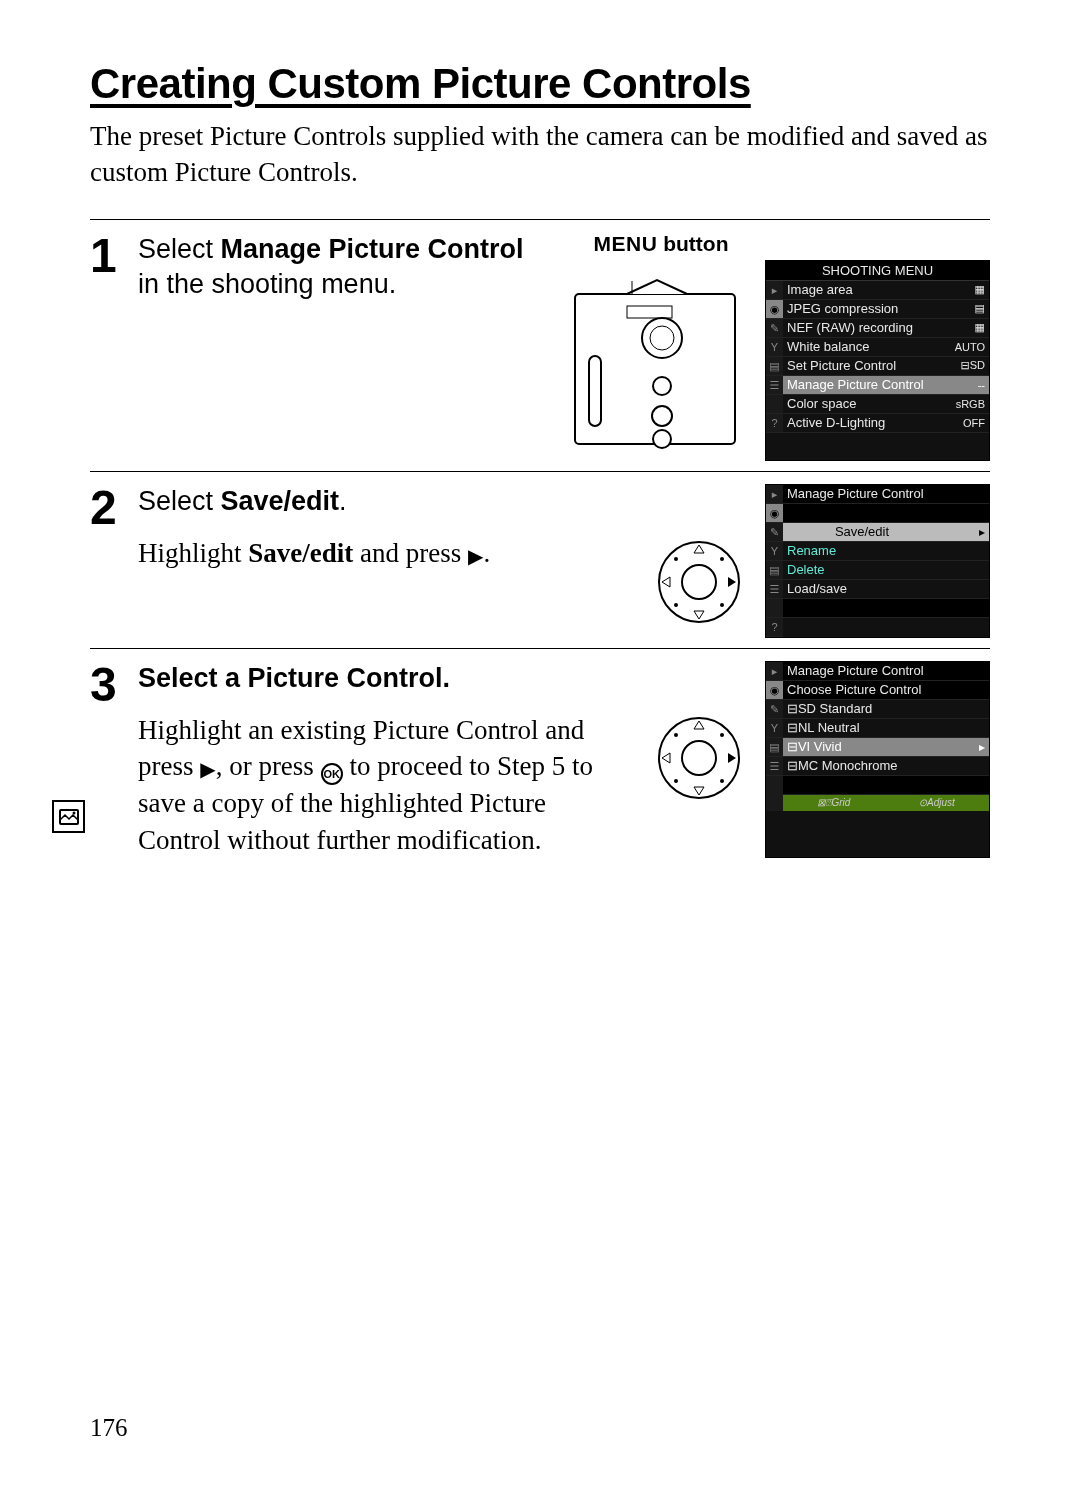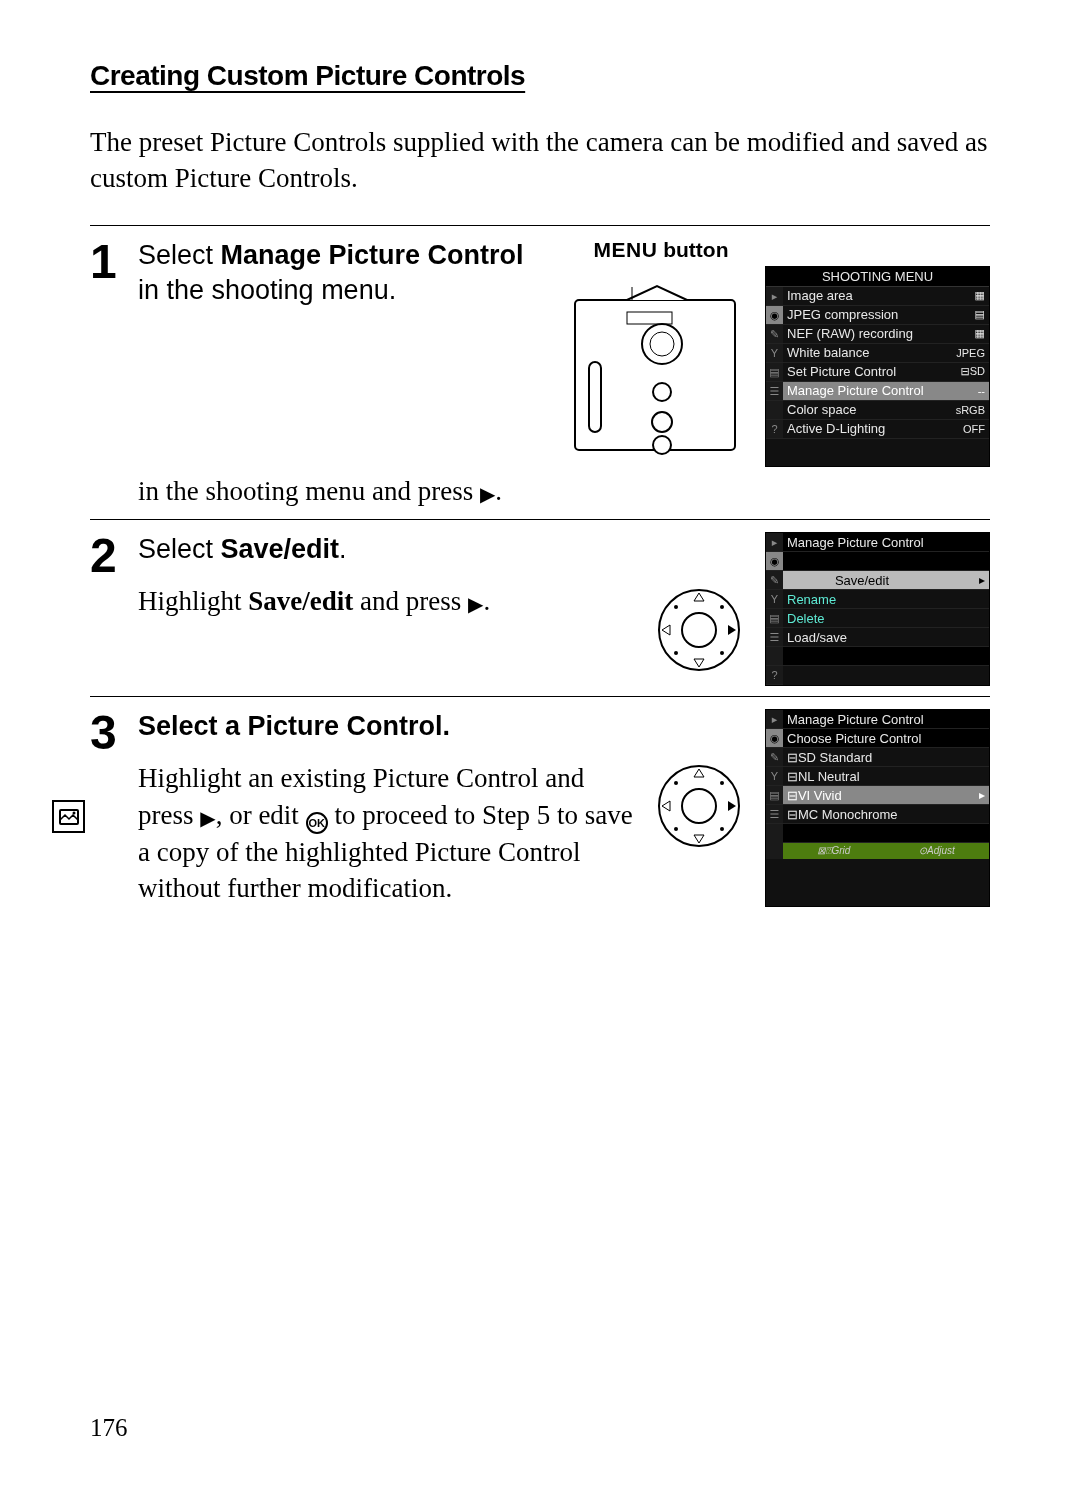--- a/index.html
+++ b/index.html
@@ -1,19 +1,19 @@
 <!DOCTYPE html>
 <html><head>
 <meta charset="utf-8">
 <style>
   * { box-sizing: border-box; margin: 0; padding: 0; }
   body { font-family: Georgia, 'Times New Roman', serif; background: #fff; color: #000; width: 1080px; height: 1486px; position: relative; }
   .page { padding: 60px 90px 50px 90px; }
   .side-tab { position: absolute; left: 52px; top: 800px; width: 33px; height: 33px; border: 2px solid #000; display:flex; align-items:center; justify-content:center; font-size:18px; }
-  h1 { font-family: Arial, 'Helvetica Neue', sans-serif; font-weight: bold; font-size: 28px; text-decoration: underline; text-underline-offset: 6px; margin-bottom: 32px; letter-spacing:-0.5px }
+  h1 { font-family: Arial, 'Helvetica Neue', sans-serif; font-weight: bold; font-size: 42px; text-decoration: underline; text-underline-offset: 6px; margin-bottom: 10px; letter-spacing:-0.5px }
   .intro { font-size: 27px; line-height: 1.35; margin-bottom: 28px; }
   .step-divider { border: none; border-top: 1px solid #000; margin: 10px 0 12px 0; }
   .step { display: flex; gap: 14px; margin-bottom: 8px; }
   .step-num { font-family: Arial, sans-serif; font-weight: bold; font-size: 48px; line-height: 1; min-width: 34px; }
   .step-body { flex: 1; }
   .step-row { display:flex; gap:18px; }
   .step-textcol { flex:1; }
   .step-heading { font-family: Arial, sans-serif; font-size: 27px; line-height: 1.3; margin-bottom: 16px; }
   .step-heading .bold { font-weight: bold; }
   .step-note { font-size: 27px; line-height: 1.35; }
@@ -98,21 +98,21 @@
                 <div class="lcd-row">
                   <span class="label">JPEG compression</span>
                   <span class="val">▤</span>
                 </div>
                 <div class="lcd-row">
                   <span class="label">NEF (RAW) recording</span>
                   <span class="val">▦</span>
                 </div>
                 <div class="lcd-row">
                   <span class="label">White balance</span>
-                  <span class="val">JPEG</span>
+                  <span class="val">AUTO</span>
                 </div>
                 <div class="lcd-row">
                   <span class="label">Set Picture Control</span>
                   <span class="val">⊟SD</span>
                 </div>
                 <div class="lcd-row selhl">
                   <span class="label">Manage Picture Control</span>
                   <span class="val">--</span>
                 </div>
                 <div class="lcd-row">
@@ -120,22 +120,20 @@
                   <span class="val">sRGB</span>
                 </div>
                 <div class="lcd-row">
                   <span class="label">Active D-Lighting</span>
                   <span class="val">OFF</span>
                 </div>
               </div>
           </div>
         </div>
       </div>
-      <p class="step-note" style="margin-top:6px;">
-        <span> in the shooting menu and press </span><span class="tri">▶</span>.</p>
     </div>
   </div>
 
   <hr class="step-divider">
 
   <div class="step">
     <div class="step-num">2</div>
     <div class="step-body">
       <div class="step-row">
         <div class="step-textcol">
@@ -202,21 +200,21 @@
 
   <hr class="step-divider">
 
   <div class="step">
     <div class="step-num">3</div>
     <div class="step-body">
       <div class="step-row">
         <div class="step-textcol">
           <p class="step-heading"><span class="bold">Select a Picture Control.</span></p>
           <p class="step-note">
-            <span>Highlight an existing Picture Control and press </span><span class="tri">▶</span><span>, or edit </span><span class="ok-circle">OK</span><span> to proceed to Step 5 to save a copy of the highlighted Picture Control without further modification.</span>
+            <span>Highlight an existing Picture Control and press </span><span class="tri">▶</span><span>, or press </span><span class="ok-circle">OK</span><span> to proceed to Step 5 to save a copy of the highlighted Picture Control without further modification.</span>
           </p>
         </div>
         <div class="pad-illus" style="align-self:flex-start; margin-top:50px;">
           <svg viewBox="0 0 95 95">
             <circle cx="47" cy="47" r="40" fill="#fff" stroke="#000" stroke-width="2"></circle>
             <circle cx="47" cy="47" r="17" fill="#fff" stroke="#000" stroke-width="2"></circle>
             <polygon points="47,10 42,18 52,18" fill="#fff" stroke="#000"></polygon>
             <polygon points="47,84 42,76 52,76" fill="#fff" stroke="#000"></polygon>
             <polygon points="10,47 18,42 18,52" fill="#fff" stroke="#000"></polygon>
             <polygon points="84,47 76,42 76,52" fill="#000"></polygon>

